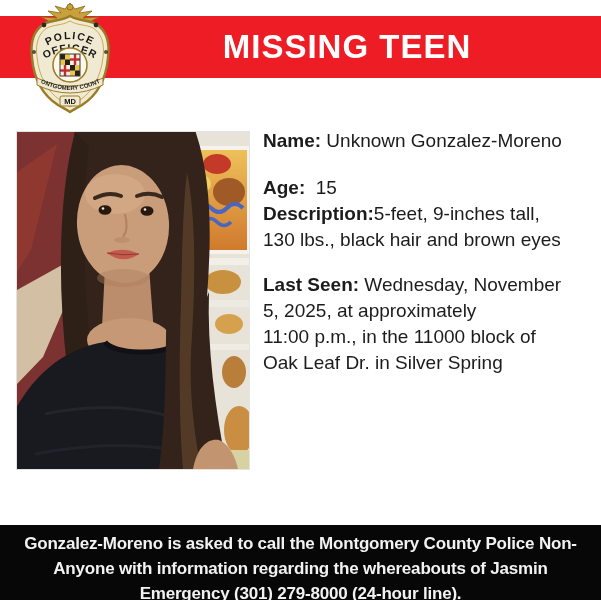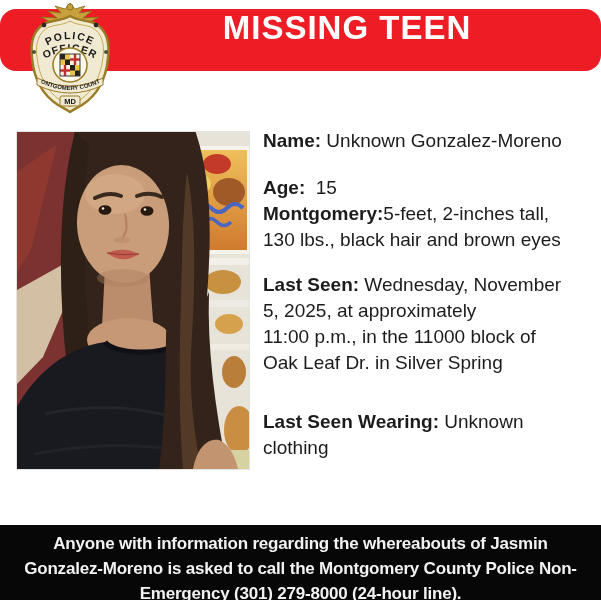--- a/index.html
+++ b/index.html
@@ -9,27 +9,26 @@
     height: 600px;
     overflow: hidden;
     background: #ffffff;
     font-family: "Liberation Sans", sans-serif;
     color: #1c1c1c;
   }
 
   
   .title-banner {
     position: absolute;
-    left: 0; top: 9px;
+    left: 0; top: 16px;
     width: 601px; height: 62px;
     background: #ee1c25;
     display: flex;
-    align-items: flex-start;
+    align-items: center;
     justify-content: center;
-    border-radius: 16px;
   }
   .title-text {
     margin: 0;
     padding-left: 93px;           
     font-size: 33px;
     font-weight: 800;
     letter-spacing: 1px;
     color: #ffffff;
     white-space: nowrap;
   }
@@ -208,29 +207,27 @@
       <path d="M150,160 C148,220 150,280 142,337 L210,337 C198,275 190,215 192,160 C180,192 162,192 150,160 Z" fill="#33231a"></path>
       <path d="M170,40 C180,90 178,160 174,220 C172,265 178,305 184,337 L166,337 C162,290 162,230 164,170 C165,120 166,75 170,40 Z" fill="#6e4e33" opacity="0.55"></path>
 
       <path d="M176,337 C180,316 190,306 202,308 C212,312 218,324 221,337 Z" fill="#c2946f"></path>
     </svg>
   </div>
 
   <div class="details" style="color: rgb(28, 28, 28);">
     <p class="detail-row r1"><span class="detail-label">Name:</span><span class="detail-value"> Unknown Gonzalez-Moreno</span></p>
     <p class="detail-row r2"><span class="detail-label">Age:</span><span class="detail-value">  15</span></p>
-    <p class="detail-row r3"><span class="detail-label">Montgomery:</span><span class="detail-value">5-feet, 2-inches tall,
+    <p class="detail-row r3"><span class="detail-label">Description:</span><span class="detail-value">5-feet, 9-inches tall,
 130 lbs., black hair and brown eyes</span></p>
     <p class="detail-row r4"><span class="detail-label">Last Seen:</span><span class="detail-value"> Wednesday, November
 5, 2025, at approximately
 11:00 p.m., in the 11000 block of
 Oak Leaf Dr. in Silver Spring</span></p>
-    <p class="detail-row r5"><span class="detail-label">Last Seen Wearing:</span><span class="detail-value"> Unknown
-clothing</span></p>
   </div>
 
   <div class="footer-banner" style="background: rgb(7, 7, 7); color: rgb(242, 242, 242);">
+    <div class="footer-line">Gonzalez-Moreno is asked to call the Montgomery County Police Non-</div>
     <div class="footer-line">Anyone with information regarding the whereabouts of  Jasmin</div>
-    <div class="footer-line">Gonzalez-Moreno is asked to call the Montgomery County Police Non-</div>
     <div class="footer-line">Emergency (301) 279-8000 (24-hour line).</div>
   </div>
 
 </div>
 
 </body></html>

